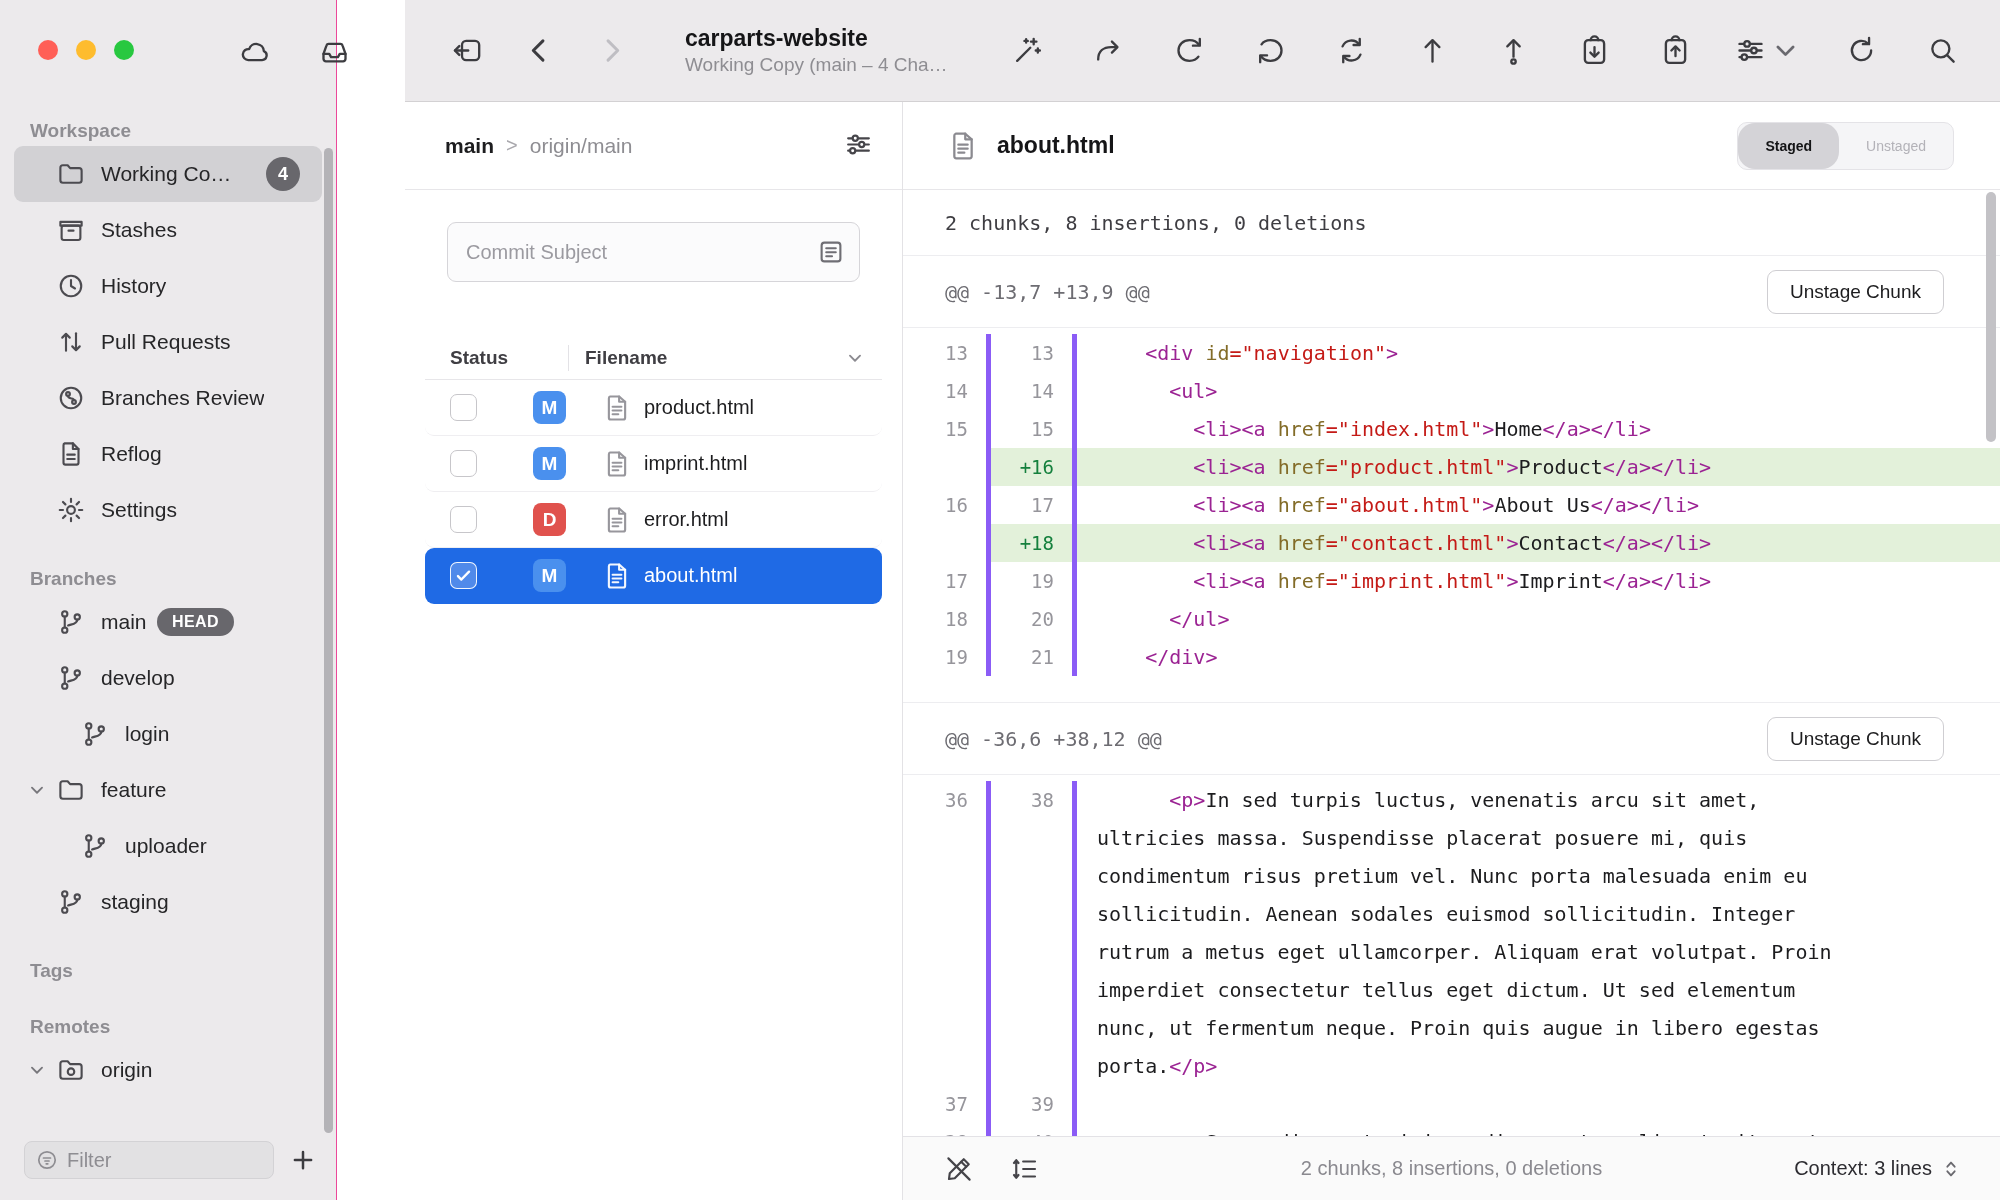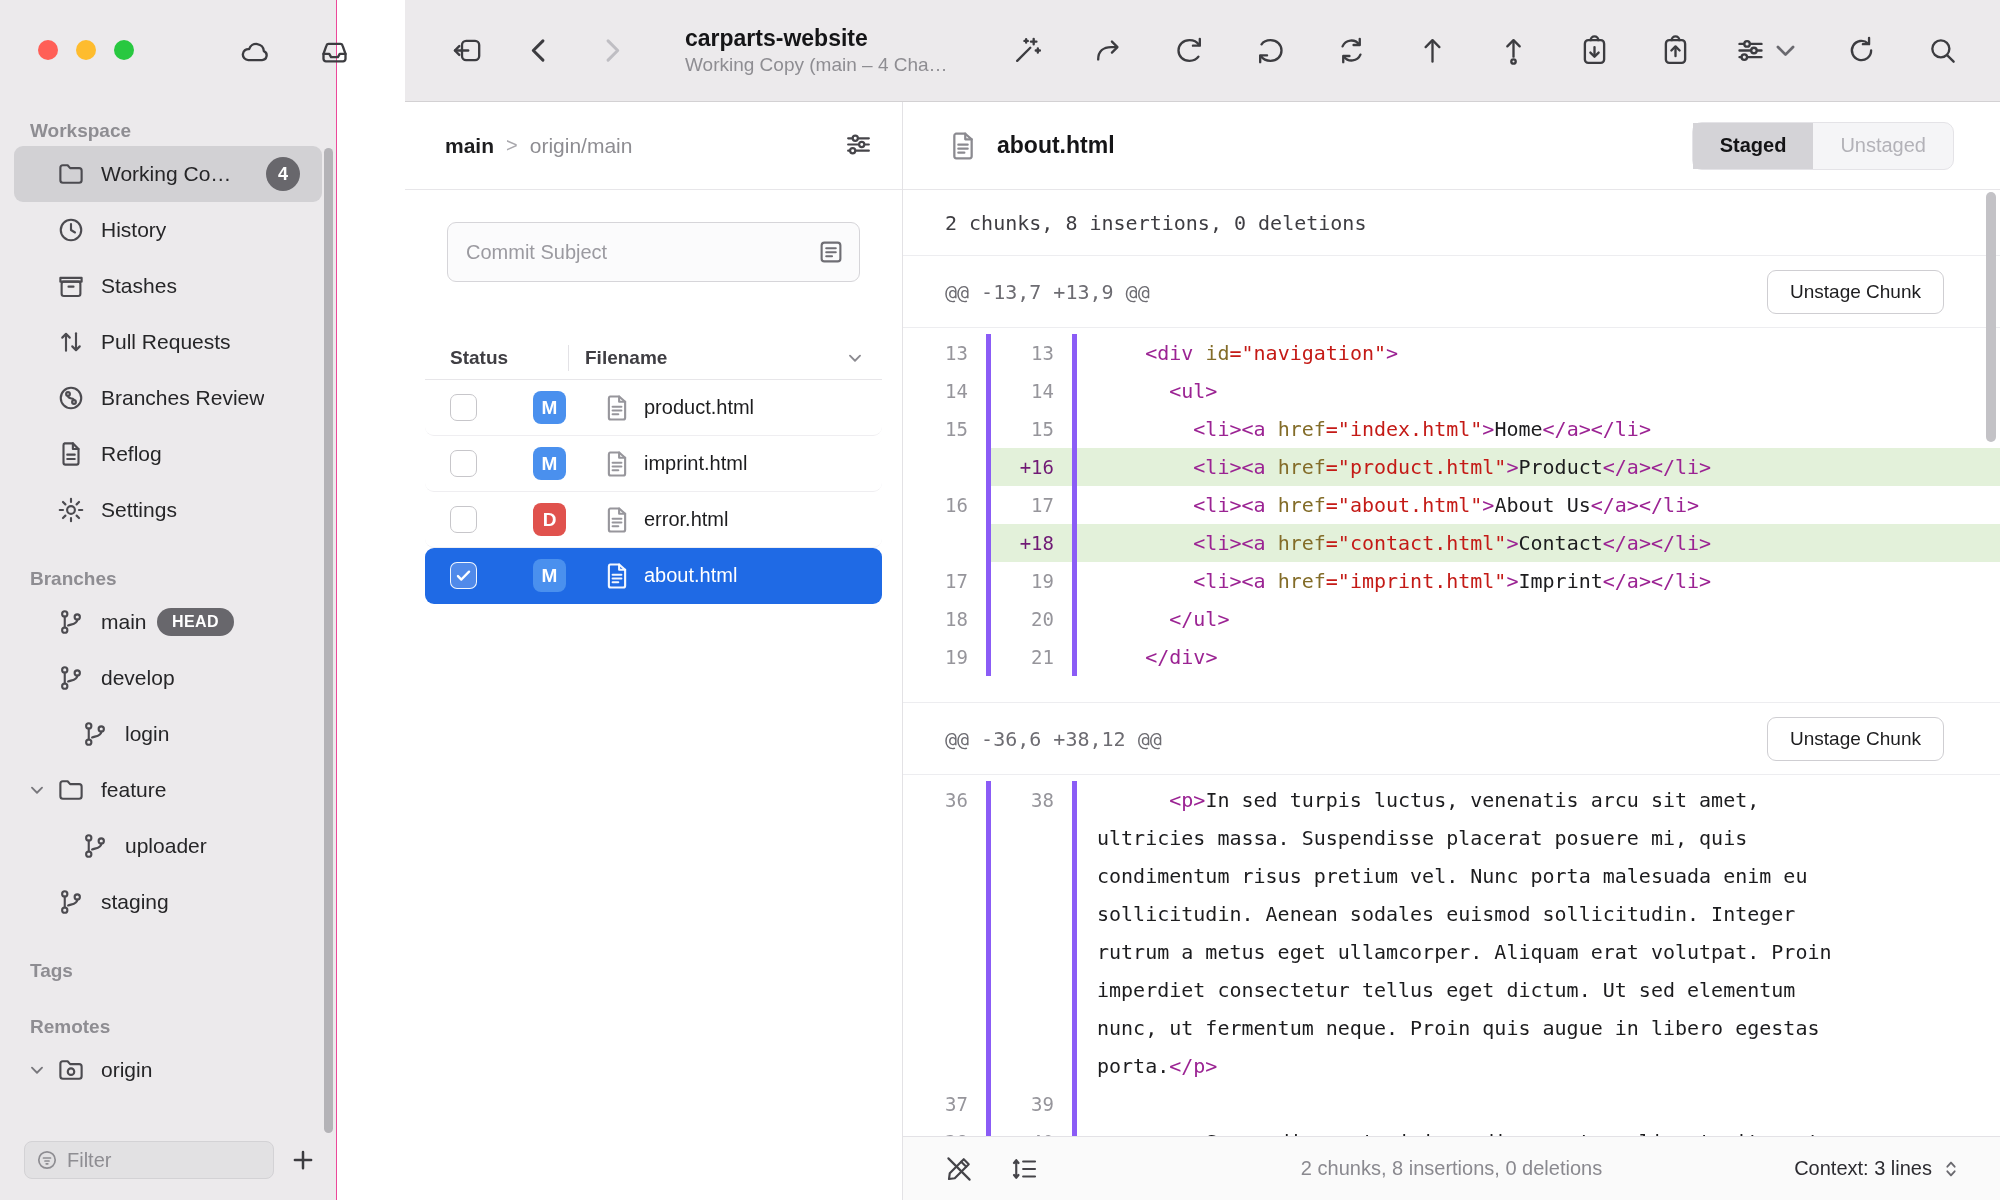--- a/index.html
+++ b/index.html
@@ -110,40 +110,40 @@
   .file-icon{margin-left:36px;width:30px;height:34px;color:#97969c}
   .selected .file-icon{color:rgba(255,255,255,.95)}
   .file-name{margin-left:12px}
 
   
   .fh{height:88px;border-bottom:1px solid var(--hairline);display:flex;align-items:center;
     padding:0 46px 0 44px;flex:0 0 auto}
   .fh-icon{width:32px;height:36px;margin-right:18px;color:#8b8a90}
   .fh-name{font-size:23px;font-weight:700;color:#151517}
   .seg{margin-left:auto;display:flex;background:#f5f5f7;border:1px solid #e4e3e7;border-radius:10px}
-  .seg-btn{height:46px;padding:16px 27px;font-size:20px;display:flex;align-items:center;
-    color:#b3b2b8;background:transparent;border:none;border-radius:0}
+  .seg-btn{height:46px;padding:16px 27px;font-size:14px;display:flex;align-items:center;
+    color:#b3b2b8;background:transparent;border:none;border-radius:17px}
   .seg-btn.active{background:#d4d3d7;color:#141416;font-weight:600}
   .diff-body{flex:1;overflow:hidden;position:relative;font-family:"DejaVu Sans Mono",monospace}
   .summary-row{height:66px;display:flex;align-items:center;padding-left:42px;
     border-bottom:1px solid #ededf0;color:#3e3d42;font-size:20px}
   .chunk-head{height:72px;display:flex;align-items:center;justify-content:space-between;
     padding:0 56px 0 42px;border-bottom:1px solid #ededf0;color:#6d6c72;font-size:20px}
   .chunk + .chunk{border-top:1px solid #ededf0}
   .unstage-btn{height:44px;padding:0 22px;border:1px solid #cfced2;border-radius:9px;background:#fff;
     font-size:19px;color:#1d1d1f;font-family:"Liberation Sans",sans-serif}
   .lines{padding:6px 0 26px 0}
   .dline{display:flex;font-size:20px;line-height:38px}
   .gut{flex:0 0 88px;text-align:right;padding-right:18px;color:#96959b;font-size:19px;
     border-right:5px solid #8b5cf6}
   .gut.new{flex:0 0 86px}
   .dcode{flex:1;white-space:pre-wrap;word-break:break-word;padding:0 150px 0 20px;color:var(--c-pln);
     min-height:38px}
   .dline.add .gut.new,.dline.add .dcode{background:var(--added)}
-  .dline.add .gut.new{color:#701a75}
+  .dline.add .gut.new{color:#15803d}
   .c-tag{color:var(--c-tag)} .c-att{color:var(--c-att)} .c-val{color:var(--c-val)} .c-pln{color:var(--c-pln)}
   .diff-scrollbar{position:absolute;right:4px;top:2px;width:10px;height:250px;border-radius:5px;
     background:#c3c2c6}
   .diff-footer{height:64px;border-top:1px solid #e3e2e6;background:#fafafa;display:flex;
     align-items:center;padding:0 38px 0 36px;font-size:20px;color:#8a898f;position:relative;flex:0 0 auto}
   .df-icons{display:flex;gap:26px;color:#454449}
   .df-btn{background:none;border:none;color:#454449;width:40px;height:40px;display:flex;
     align-items:center;justify-content:center}
   .df-btn .icon{width:30px;height:30px}
   .df-summary{position:absolute;left:50%;transform:translateX(-50%)}
@@ -188,35 +188,35 @@
               <svg viewBox="0 0 24 24">
                 <path d="M3.5 7c0-1.1.9-2 2-2h3.8l2 2.3h7.2c1.1 0 2 .9 2 2V17c0 1.1-.9 2-2 2h-13c-1.1 0-2-.9-2-2z"></path>
               </svg>
             </span>
             <span class="sb-label">Working Co…</span>
             <span class="sb-badge">4</span>
           </div>
           <div class="sb-item">
             <span class="icon sb-icon">
               <svg viewBox="0 0 24 24">
-                <circle cx="12" cy="12" r="8.2"></circle>
-                <path d="M12 7.2V12l3.2 2"></path>
-              </svg>
-            </span>
-            <span class="sb-label">History</span>
-          </div>
-          <div class="sb-item">
-            <span class="icon sb-icon">
-              <svg viewBox="0 0 24 24">
                 <rect x="4.5" y="8.5" width="15" height="11.5" rx="1.8"></rect>
                 <path d="M3.5 5.5h17v3h-17z"></path>
                 <path d="M10 12.5h4"></path>
               </svg>
             </span>
             <span class="sb-label">Stashes</span>
+          </div>
+          <div class="sb-item">
+            <span class="icon sb-icon">
+              <svg viewBox="0 0 24 24">
+                <circle cx="12" cy="12" r="8.2"></circle>
+                <path d="M12 7.2V12l3.2 2"></path>
+              </svg>
+            </span>
+            <span class="sb-label">History</span>
           </div>
           <div class="sb-item">
             <span class="icon sb-icon">
               <svg viewBox="0 0 24 24">
                 <path d="M8 19V6"></path>
                 <path d="M5 8.5l3-3 3 3"></path>
                 <path d="M16 5v13"></path>
                 <path d="M13 15.5l3 3 3-3"></path>
               </svg>
             </span>

